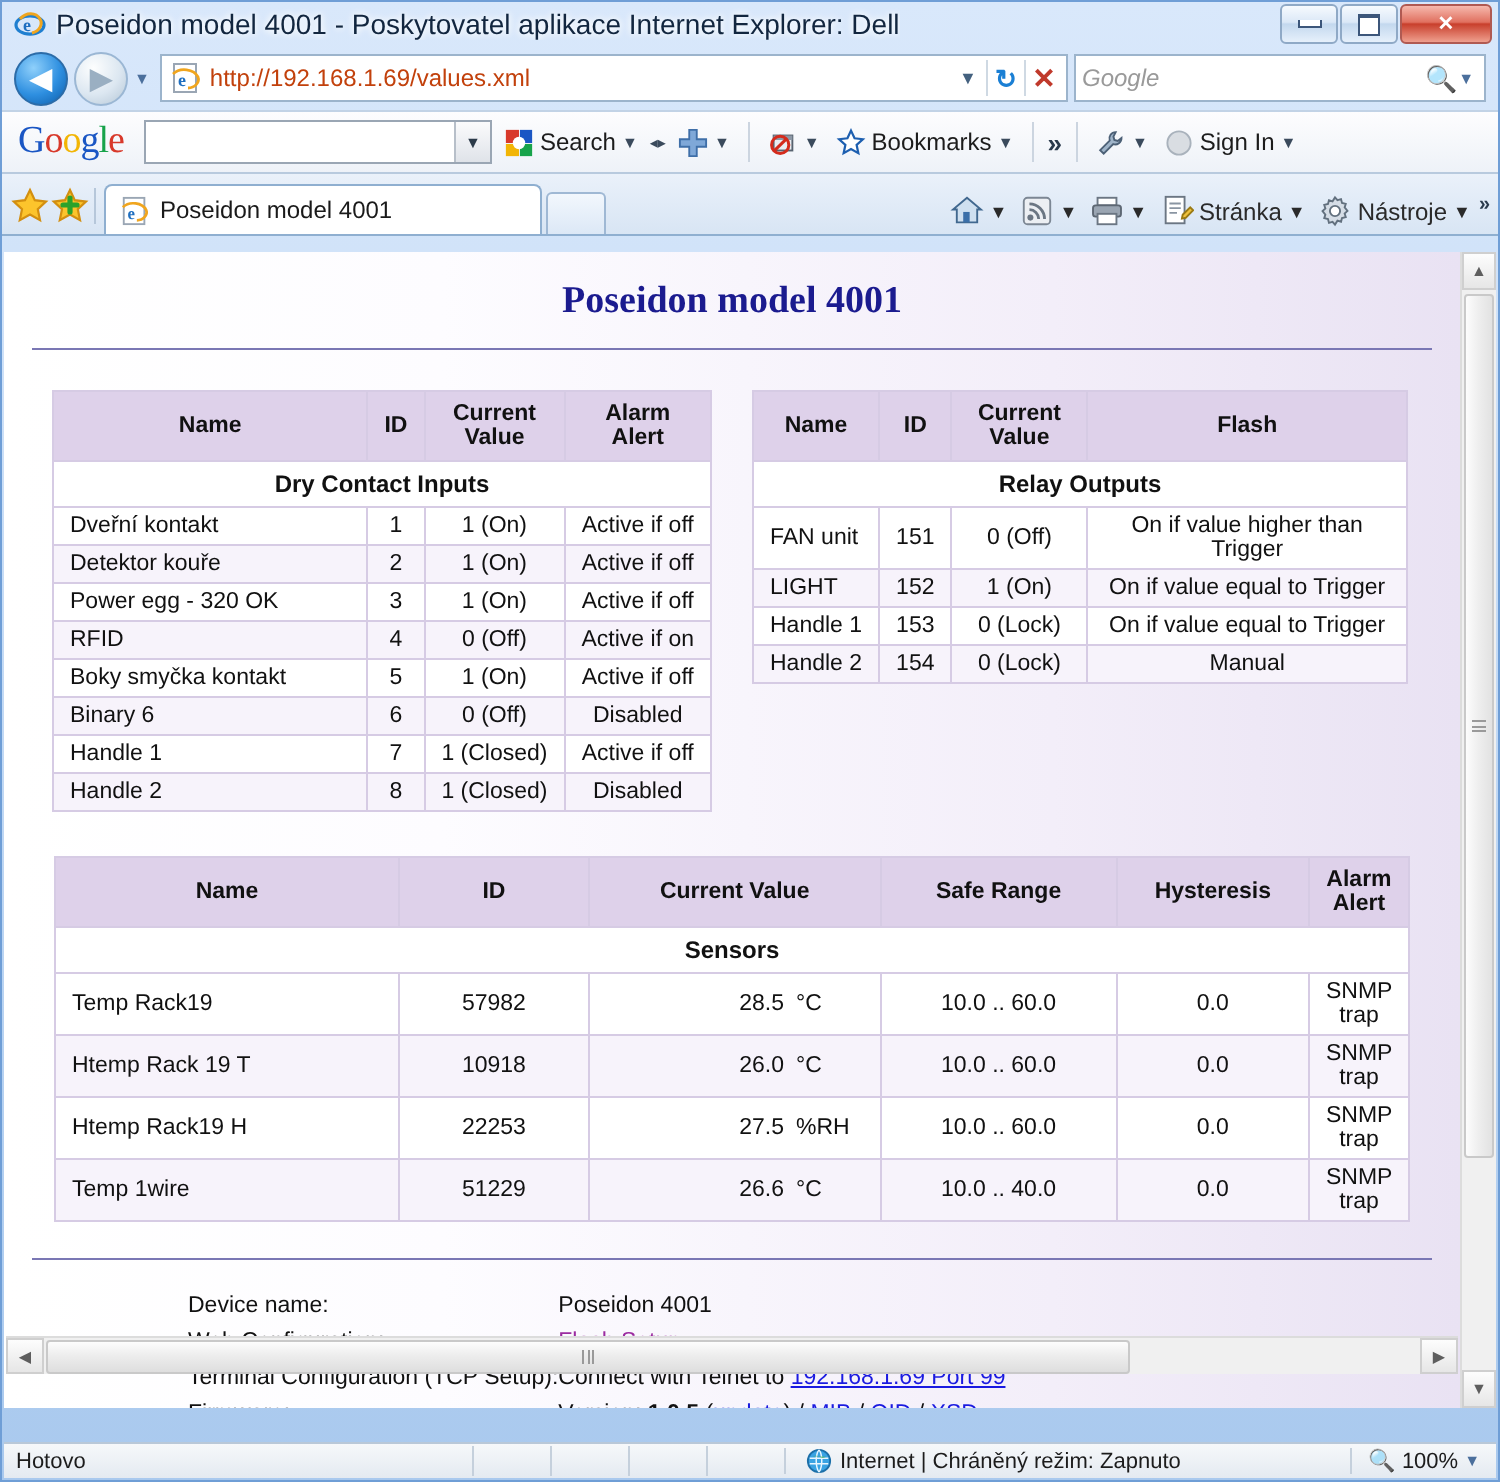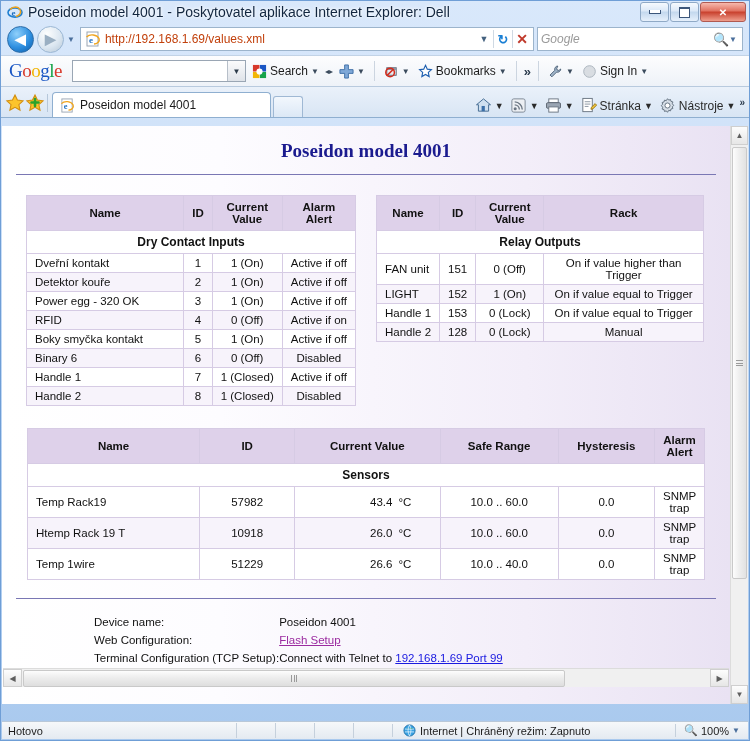--- a/index.html
+++ b/index.html
@@ -528,21 +528,21 @@
             <tbody>
               <tr class="cap">
                 <td colspan="4">Relay Outputs</td>
               </tr>
             </tbody>
             <thead>
               <tr>
                 <td>Name</td>
                 <td>ID</td>
                 <td>Current Value</td>
-                <td class="l">Rack</td>
+                <td class="l">Flash</td>
               </tr>
             </thead>
             <tbody>
               <tr>
                   <td class="l nowrap">FAN unit</td>
                   <td class="c">151</td>
                   <td class="c nowrap">0 (Off)</td>
                   <td class="c">On if value higher than Trigger</td>
                 </tr>
               <tr>
@@ -552,21 +552,21 @@
                   <td class="c nowrap">On if value equal to Trigger</td>
                 </tr>
               <tr>
                   <td class="l nowrap">Handle 1</td>
                   <td class="c">153</td>
                   <td class="c nowrap">0 (Lock)</td>
                   <td class="c nowrap">On if value equal to Trigger</td>
                 </tr>
               <tr>
                   <td class="l nowrap">Handle 2</td>
-                  <td class="c">128</td>
+                  <td class="c">154</td>
                   <td class="c nowrap">0 (Lock)</td>
                   <td class="c">Manual</td>
                 </tr>
             </tbody>
           </table>
 
         </div>
 
         <div style="padding: 22px 24px 0 24px;">
           <table class="p" id="sensors">
@@ -582,31 +582,40 @@
                 <td colspan="2">Current Value</td>
                 <td>Safe Range</td>
                 <td>Hysteresis</td>
                 <td>Alarm Alert</td>
               </tr>
             </thead>
             <tbody>
               <tr>
                 <td class="l" style="width:160px;">Temp Rack19</td>
                 <td class="c" style="width:80px;">57982</td>
-                <td class="r valnum" style="width:92px;">43.4</td>
+                <td class="r valnum" style="width:92px;">28.5</td>
                 <td class="l unit" style="width:34px;">°C</td>
                 <td class="c" style="width:104px;">10.0 .. 60.0</td>
                 <td class="c" style="width:80px;">0.0</td>
                 <td class="c">SNMP trap</td>
               </tr>
               <tr>
                 <td class="l">Htemp Rack 19 T</td>
                 <td class="c">10918</td>
                 <td class="r valnum">26.0</td>
                 <td class="l unit">°C</td>
+                <td class="c">10.0 .. 60.0</td>
+                <td class="c">0.0</td>
+                <td class="c">SNMP trap</td>
+              </tr>
+              <tr>
+                <td class="l">Htemp Rack19 H</td>
+                <td class="c">22253</td>
+                <td class="r valnum">27.5</td>
+                <td class="l unit">%RH</td>
                 <td class="c">10.0 .. 60.0</td>
                 <td class="c">0.0</td>
                 <td class="c">SNMP trap</td>
               </tr>
               <tr>
                 <td class="l">Temp 1wire</td>
                 <td class="c">51229</td>
                 <td class="r valnum">26.6</td>
                 <td class="l unit">°C</td>
                 <td class="c">10.0 .. 40.0</td>

